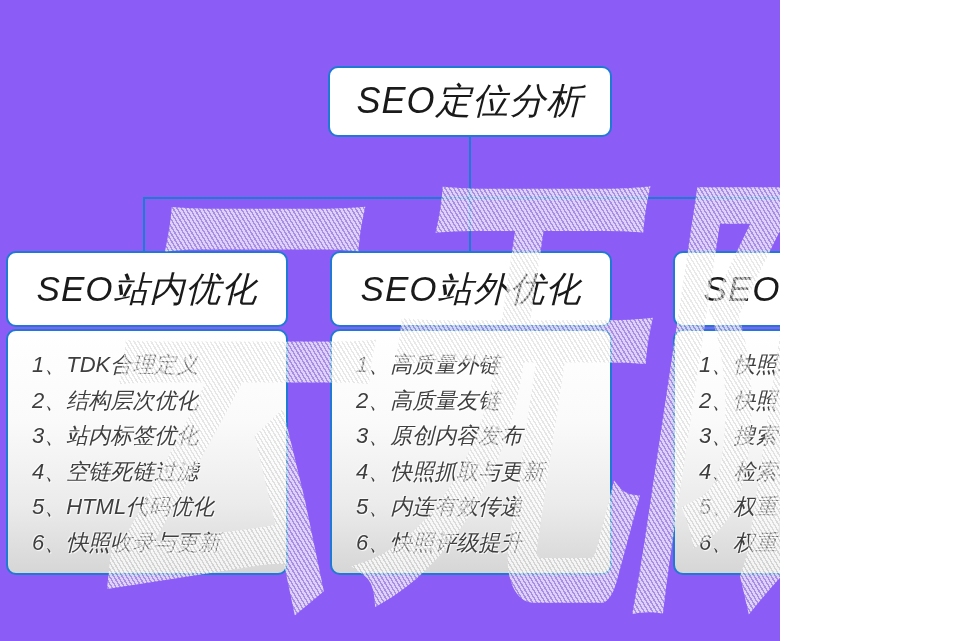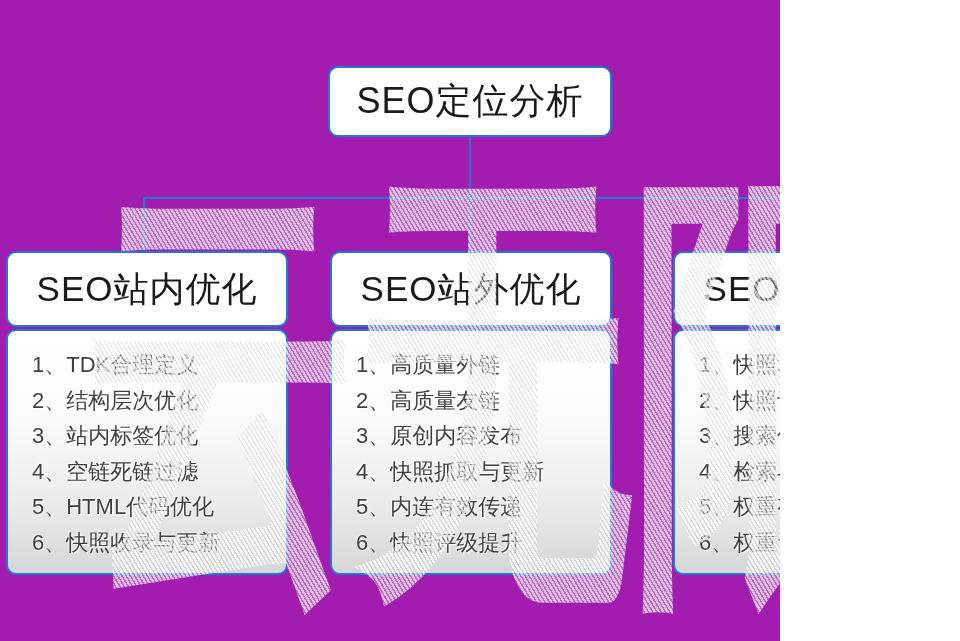--- a/index.html
+++ b/index.html
@@ -1,21 +1,22 @@
 <!DOCTYPE html>
 <html><head>
 <meta charset="utf-8">
 <style>
   html,body{margin:0;padding:0;background:#fff;}
   .canvas{
     position:relative;
     width:780px;height:641px;
-    background:#a21caf;
+    background:#8b5cf6;
     overflow:hidden;
     font-family:"Liberation Sans","DejaVu Sans",sans-serif;
+    font-style:italic;
   }
 
   
   .line{position:absolute;background:#1e7ad2;z-index:1;}
   .line.v{width:2px;}
   .line.h{height:2px;}
   #conn-root-down {left:469px;top:137px;height:61px;}
   #conn-horizontal{left:143px;top:197px;width:672px;}
   #conn-drop-1{left:143px;top:198px;height:54px;}
   #conn-drop-2{left:469px;top:198px;height:54px;}

